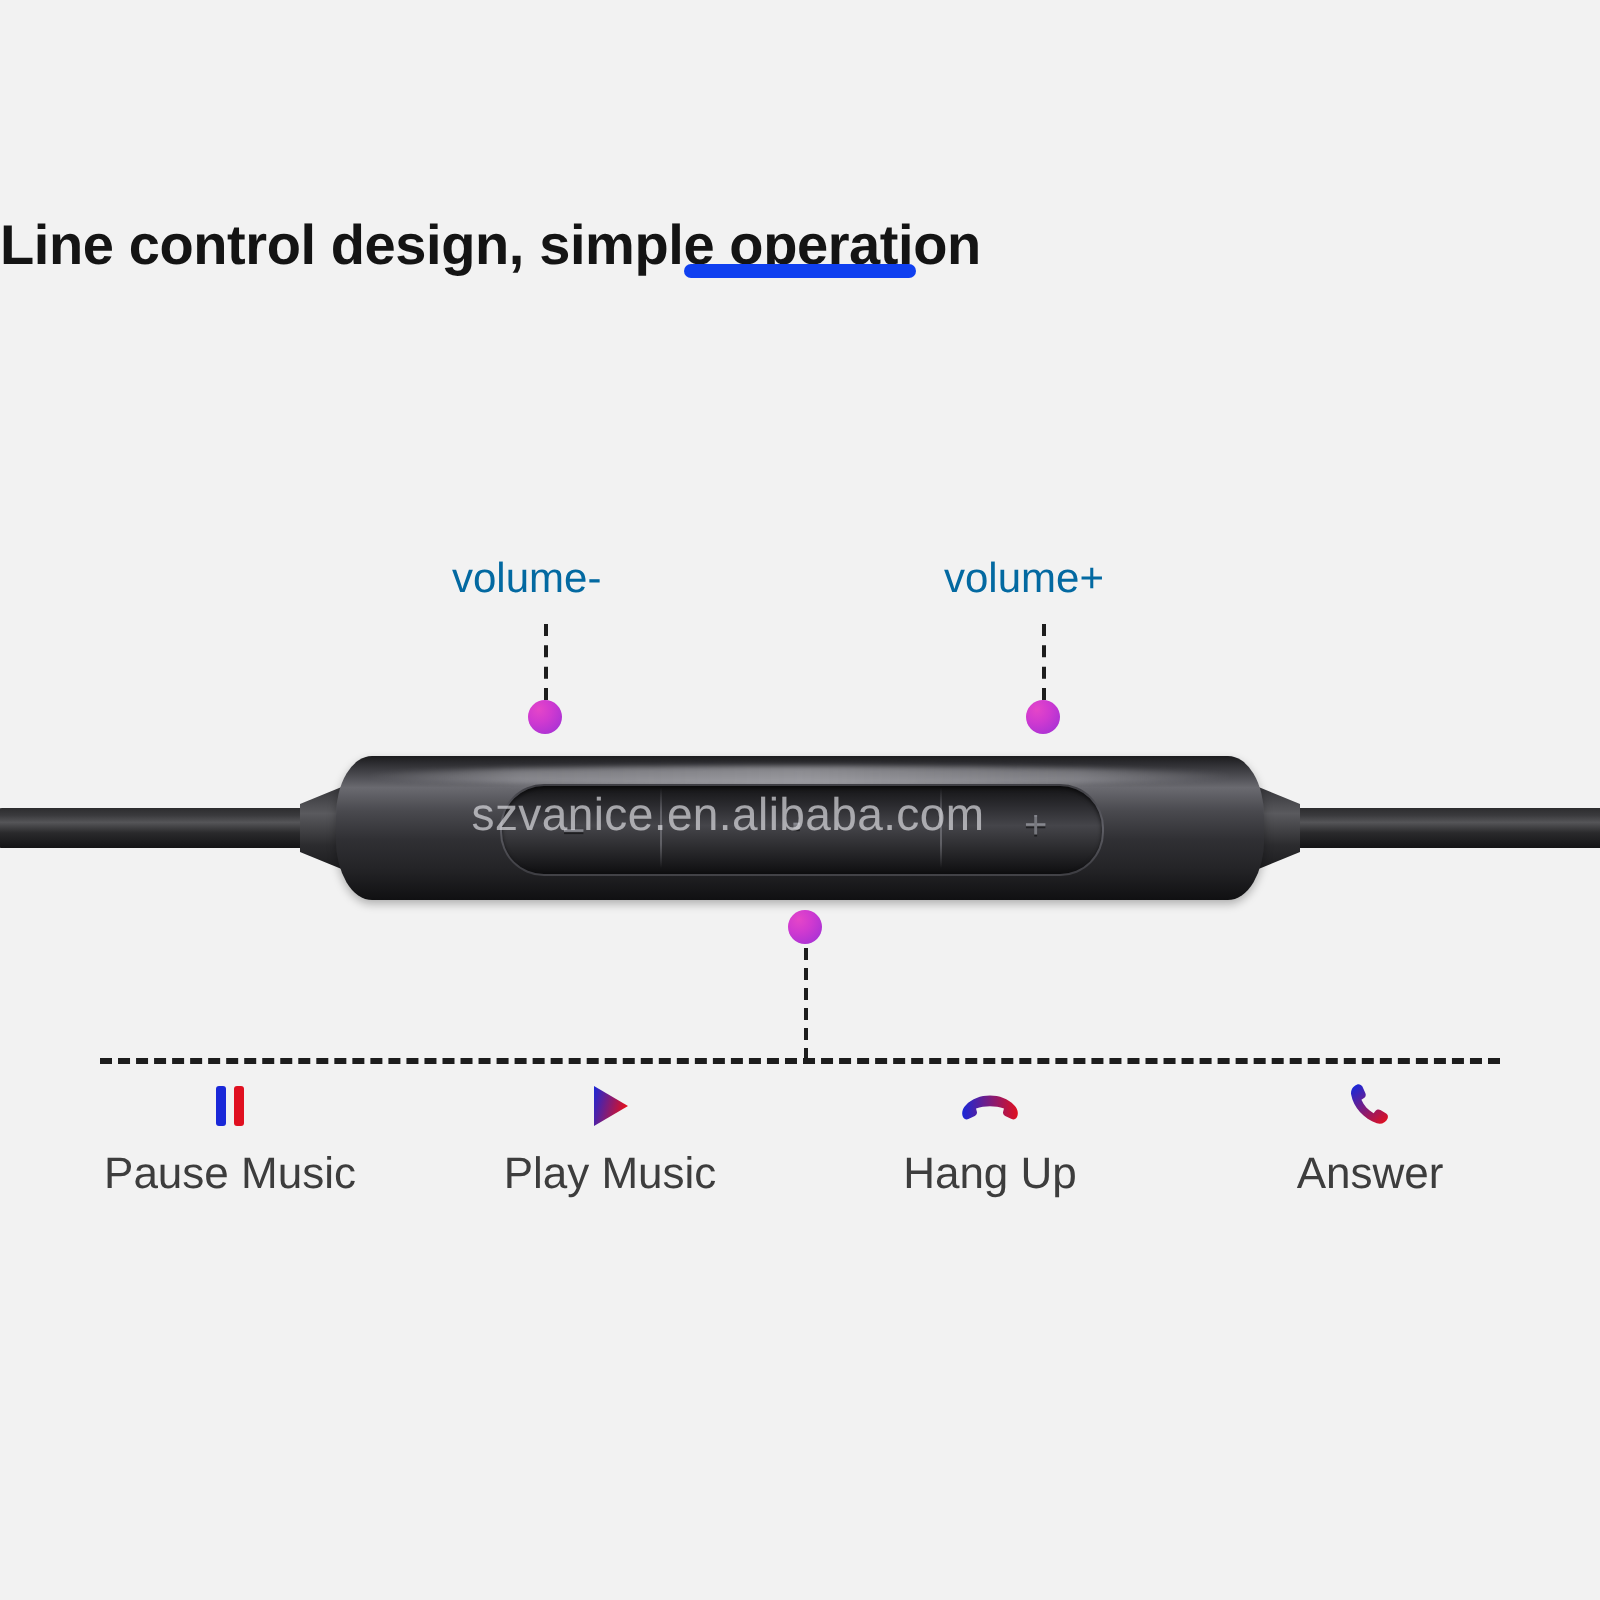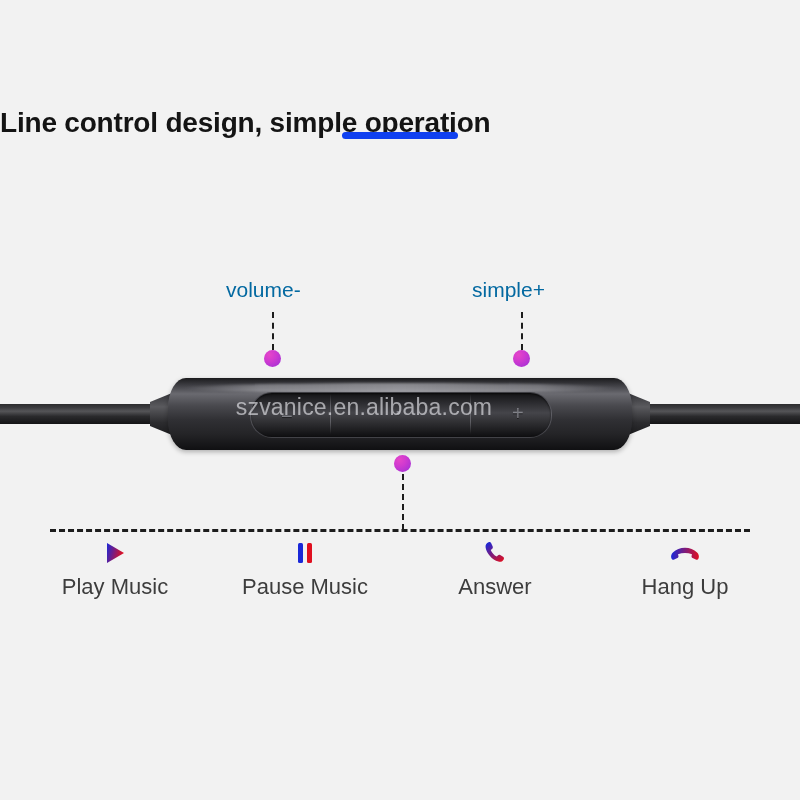--- a/index.html
+++ b/index.html
@@ -251,21 +251,21 @@
 
 <div id="stage">
 
   <div class="heading">Line control design, simple operation</div>
   <div class="heading-rule"></div>
 
   <div class="callout-label" id="label-volume-down">volume-</div>
   <div class="leader-v" id="leader-volume-down"></div>
   <div class="dot" id="dot-volume-down"></div>
 
-  <div class="callout-label" id="label-volume-up">simple+</div>
+  <div class="callout-label" id="label-volume-up">volume+</div>
   <div class="leader-v" id="leader-volume-up"></div>
   <div class="dot" id="dot-volume-up"></div>
 
   <div id="earphone">
     <div class="cable" id="cable-left"></div>
     <div class="cable" id="cable-right"></div>
     <div class="strain" id="strain-left"></div>
     <div class="strain" id="strain-right"></div>
 
     <div id="module-body"></div>
@@ -281,64 +281,44 @@
 
     <div id="watermark">szvanice.en.alibaba.com</div>
   </div>
 
   <div class="dot" id="dot-center"></div>
   <div class="leader-v" id="leader-center"></div>
 
   <div id="separator"></div>
 
   <div id="legend">
+
+    <div class="legend-item">
+      <div class="legend-icon">
+        <svg width="26" height="28" viewBox="0 0 26 28">
+          <rect x="6" y="4" width="5" height="20" rx="1.5" fill="#1a28d8"></rect>
+          <rect x="15" y="4" width="5" height="20" rx="1.5" fill="#e01020"></rect>
+        </svg>
+      </div>
+      <div class="legend-label">Pause Music</div>
+    </div>
 
     <div class="legend-item">
       <div class="legend-icon">
         <svg width="26" height="28" viewBox="0 0 26 28">
           <defs>
             <linearGradient id="gradPlay" x1="0" y1="0" x2="1" y2="0.3">
               <stop offset="0%" stop-color="#1a28d8"></stop>
               <stop offset="100%" stop-color="#e01020"></stop>
             </linearGradient>
           </defs>
           <path d="M5 4 L22 14 L5 24 Z" fill="url(#gradPlay)"></path>
         </svg>
       </div>
       <div class="legend-label">Play Music</div>
-    </div>
-
-    <div class="legend-item">
-      <div class="legend-icon">
-        <svg width="26" height="28" viewBox="0 0 26 28">
-          <rect x="6" y="4" width="5" height="20" rx="1.5" fill="#1a28d8"></rect>
-          <rect x="15" y="4" width="5" height="20" rx="1.5" fill="#e01020"></rect>
-        </svg>
-      </div>
-      <div class="legend-label">Pause Music</div>
-    </div>
-
-    <div class="legend-item">
-      <div class="legend-icon">
-        <svg width="30" height="30" viewBox="0 0 30 30">
-          <defs>
-            <linearGradient id="gradAnswer" x1="0.15" y1="0" x2="0.9" y2="1">
-              <stop offset="0%" stop-color="#1a28d8"></stop>
-              <stop offset="100%" stop-color="#e01020"></stop>
-            </linearGradient>
-          </defs>
-          <path d="M8.6 4.2 C6.4 5.0 5.2 7.0 5.6 9.4 C6.6 15.4 12.0 21.6 18.4 23.6
-                   C20.7 24.3 22.9 23.3 23.8 21.2 C24.2 20.3 23.9 19.3 23.1 18.8
-                   L20.2 17.0 C19.4 16.5 18.4 16.7 17.8 17.4 L16.8 18.6
-                   C14.0 17.1 11.9 14.8 10.7 11.9 L12.0 11.0
-                   C12.8 10.5 13.1 9.5 12.7 8.6 L11.2 5.3
-                   C10.8 4.4 9.6 3.9 8.6 4.2 Z" fill="url(#gradAnswer)"></path>
-        </svg>
-      </div>
-      <div class="legend-label">Answer</div>
     </div>
 
     <div class="legend-item">
       <div class="legend-icon">
         <svg width="36" height="28" viewBox="0 0 36 28">
           <defs>
             <linearGradient id="gradHangup" x1="0" y1="0" x2="1" y2="0">
               <stop offset="0%" stop-color="#1a28d8"></stop>
               <stop offset="100%" stop-color="#e01020"></stop>
             </linearGradient>
@@ -350,15 +330,35 @@
                    C31.0 20.6 29.8 21.0 28.8 20.5
                    L25.6 19.0 C24.7 18.6 24.3 17.6 24.6 16.7
                    L25.0 15.3 C20.5 13.7 15.5 13.7 11.0 15.3
                    L11.4 16.7 C11.7 17.6 11.3 18.6 10.4 19.0
                    L7.2 20.5 C6.2 21.0 5.0 20.6 4.5 19.5 Z" fill="url(#gradHangup)"></path>
         </svg>
       </div>
       <div class="legend-label">Hang Up</div>
     </div>
 
+    <div class="legend-item">
+      <div class="legend-icon">
+        <svg width="30" height="30" viewBox="0 0 30 30">
+          <defs>
+            <linearGradient id="gradAnswer" x1="0.15" y1="0" x2="0.9" y2="1">
+              <stop offset="0%" stop-color="#1a28d8"></stop>
+              <stop offset="100%" stop-color="#e01020"></stop>
+            </linearGradient>
+          </defs>
+          <path d="M8.6 4.2 C6.4 5.0 5.2 7.0 5.6 9.4 C6.6 15.4 12.0 21.6 18.4 23.6
+                   C20.7 24.3 22.9 23.3 23.8 21.2 C24.2 20.3 23.9 19.3 23.1 18.8
+                   L20.2 17.0 C19.4 16.5 18.4 16.7 17.8 17.4 L16.8 18.6
+                   C14.0 17.1 11.9 14.8 10.7 11.9 L12.0 11.0
+                   C12.8 10.5 13.1 9.5 12.7 8.6 L11.2 5.3
+                   C10.8 4.4 9.6 3.9 8.6 4.2 Z" fill="url(#gradAnswer)"></path>
+        </svg>
+      </div>
+      <div class="legend-label">Answer</div>
+    </div>
+
   </div>
 
 </div>
 
 </body></html>

